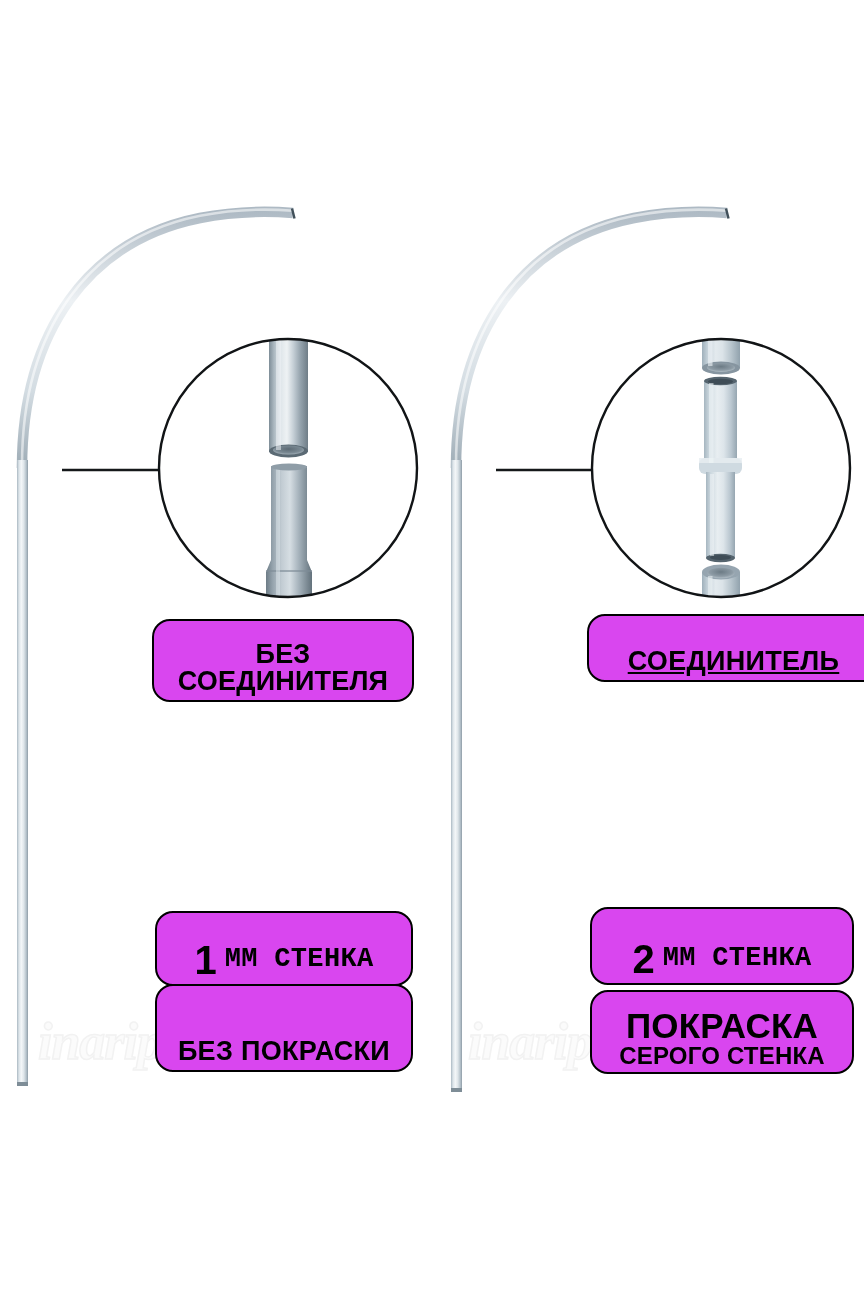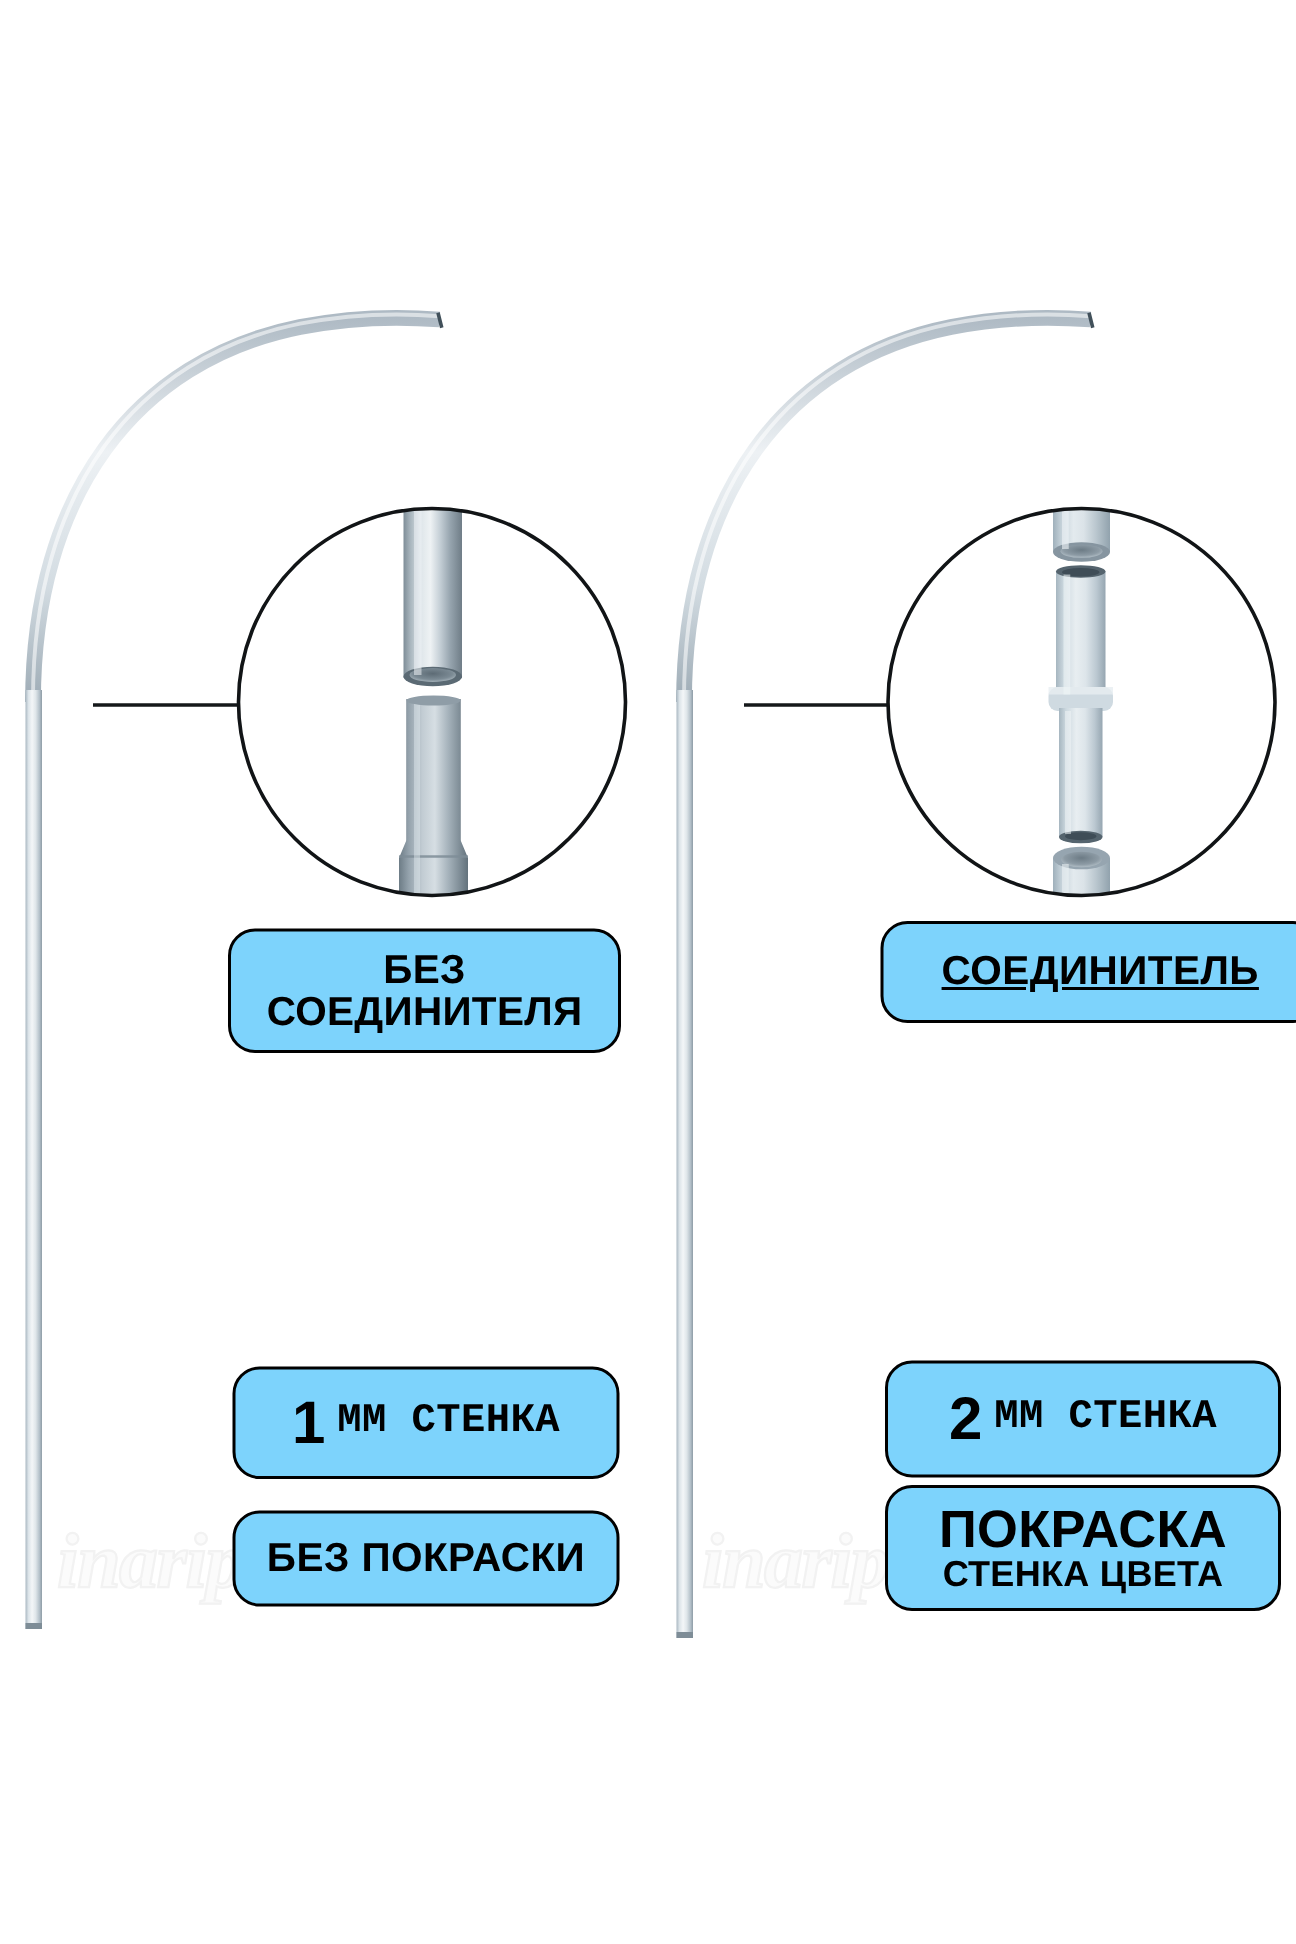--- a/index.html
+++ b/index.html
@@ -40,25 +40,25 @@
   
   .art {
     position: absolute;
     left: 0; top: 0;
     width: 864px; height: 1296px;
   }
 
   
   .label-box {
     position: absolute;
-    background: #7dd3fc;
+    background: #d946ef;
     border: 2.5px solid #000000;
     border-radius: 18px;
     display: flex;
-    align-items: center;
+    align-items: flex-end;
     justify-content: center;
     text-align: center;
     color: #000000;
     padding: 4px 10px;
     line-height: 1.02;
   }
   .label-box .ln {
     display: block;
     font-weight: bold;
     letter-spacing: 0.2px;
@@ -69,21 +69,21 @@
     left: 152px; top: 619px; width: 262px; height: 83px;
     font-size: 27px;
   }
   #box-no-connector .ln1 { font-size: 27px; }
   #box-no-connector .ln2 { font-size: 27px; }
 
   #box-wall-1 {
     left: 155px; top: 911px; width: 258px; height: 75px;
   }
   #box-paint-1 {
-    left: 155px; top: 1007px; width: 258px; height: 64px;
+    left: 155px; top: 984px; width: 258px; height: 88px;
   }
 
   
   #box-connector {
     left: 587px; top: 614px; width: 293px; height: 68px; text-decoration: underline;
   }
   #box-wall-2 {
     left: 590px; top: 907px; width: 264px; height: 78px;
   }
   #box-paint-2 {
@@ -312,17 +312,17 @@
   <div class="label-box" id="box-wall-2">
     <div class="row-inline">
       <span class="num">2</span>
       <span class="unit">ММ СТЕНКА</span>
     </div>
   </div>
 
   <div class="label-box" id="box-paint-2">
     <div>
       <span class="ln big-line">ПОКРАСКА</span>
-      <span class="ln sub-line">СТЕНКА ЦВЕТА</span>
+      <span class="ln sub-line">СЕРОГО СТЕНКА</span>
     </div>
   </div>
 
 </div>
 
 </body></html>

